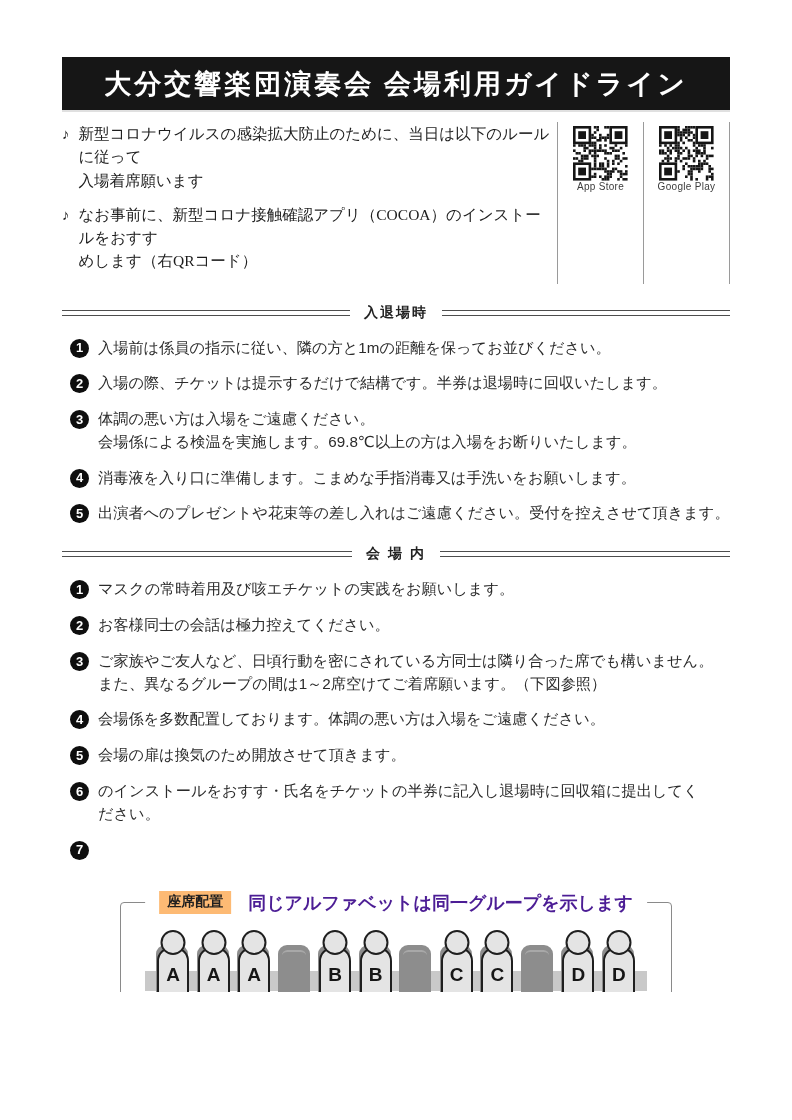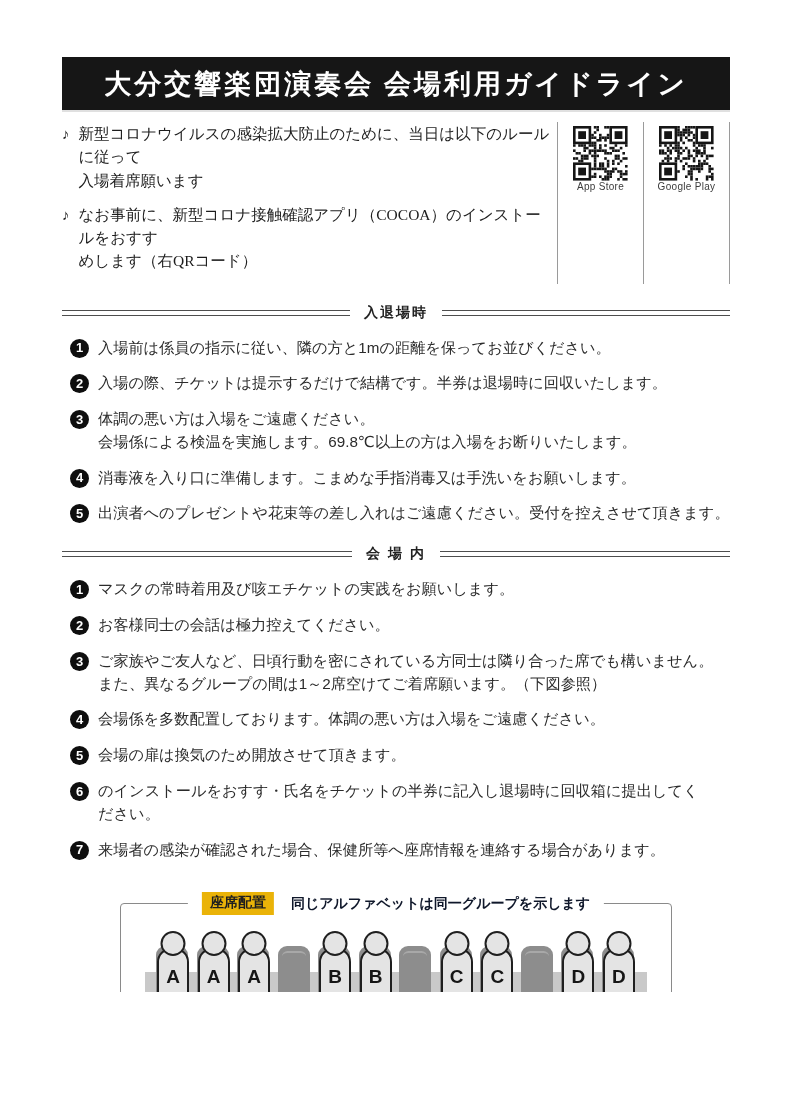--- a/index.html
+++ b/index.html
@@ -36,22 +36,22 @@
   .rule-item{display:flex;gap:9px;margin-bottom:13px;font-size:15.2px;line-height:1.5;color:#2b2b2b;}
   .num-badge{flex:0 0 auto;width:19px;height:19px;border-radius:50%;background:#0e0e0e;color:#fff;
              display:flex;align-items:center;justify-content:center;font-size:13px;font-weight:bold;margin-top:2px;}
   .rule-text{white-space:pre-line;}
 
   
   .seating-box{width:550px;margin:42px auto 0;height:228px;border:1.5px solid #8a8a8a;
                border-radius:4px;position:relative;padding-top:26px;}
   .seating-header{position:absolute;top:-12px;left:50%;transform:translateX(-50%);
                   background:#fff;padding:0 14px;display:flex;align-items:center;gap:9px;white-space:nowrap;}
-  .seat-badge{background:#eab308;color:#1f1f1f;font-weight:bold;font-size:14px;padding:2px 8px 3px;font-family:Liberation Serif, serif;}
-  .seat-caption{font-weight:bold;font-size:14px;color:#0f172a;margin-left:8px;}
+  .seat-badge{background:#fdba74;color:#1f1f1f;font-weight:bold;font-size:14px;padding:2px 8px 3px;font-family:Liberation Serif, serif;}
+  .seat-caption{font-weight:bold;font-size:18px;color:#4c1d95;margin-left:8px;}
   .seat-rows{padding:2px 34px 0;}
   .seat-row{position:relative;height:72px;display:flex;justify-content:space-between;margin-bottom:1px;}
   .arm-band{position:absolute;left:-10px;right:-10px;top:40px;height:20px;background:#c9c9c9;z-index:0;}
   .seat-cell{position:relative;width:36px;height:72px;z-index:1;}
   .seat-back{position:absolute;top:14px;left:1px;width:32px;height:54px;background:#8d8d8d;
              border-radius:9px 9px 3px 3px;}
   .seat-back.empty::after{content:'';position:absolute;top:5px;left:4px;right:4px;height:9px;
              border-radius:6px;border-top:2px solid #a8a8a8;}
   .person-head{position:absolute;top:-1px;left:50%;transform:translateX(-50%);width:21px;height:21px;
              border-radius:50%;background:#e4e4e4;border:2.5px solid #1f1f1f;z-index:3;}
@@ -437,21 +437,20 @@
             <span class="num-badge">5</span>
             <span class="rule-text">会場の扉は換気のため開放させて頂きます。</span>
           </div>
           <div class="rule-item">
             <span class="num-badge">6</span>
             <span class="rule-text">のインストールをおすす・氏名をチケットの半券に記入し退場時に回収箱に提出してく
 ださい。</span>
           </div>
           <div class="rule-item">
             <span class="num-badge">7</span>
-            <span class="rule-text">来場者の感染が確認された場合、保健所等へ座席情報を連絡する場合があります。</span>
           </div>
         </div>
       </div>
 
     <div class="seating-box">
       <div class="seating-header">
         <span class="seat-badge">座席配置</span>
         <span class="seat-caption">同じアルファベットは同一グループを示します</span>
       </div>
       <div class="seat-rows" id="seat-rows">

